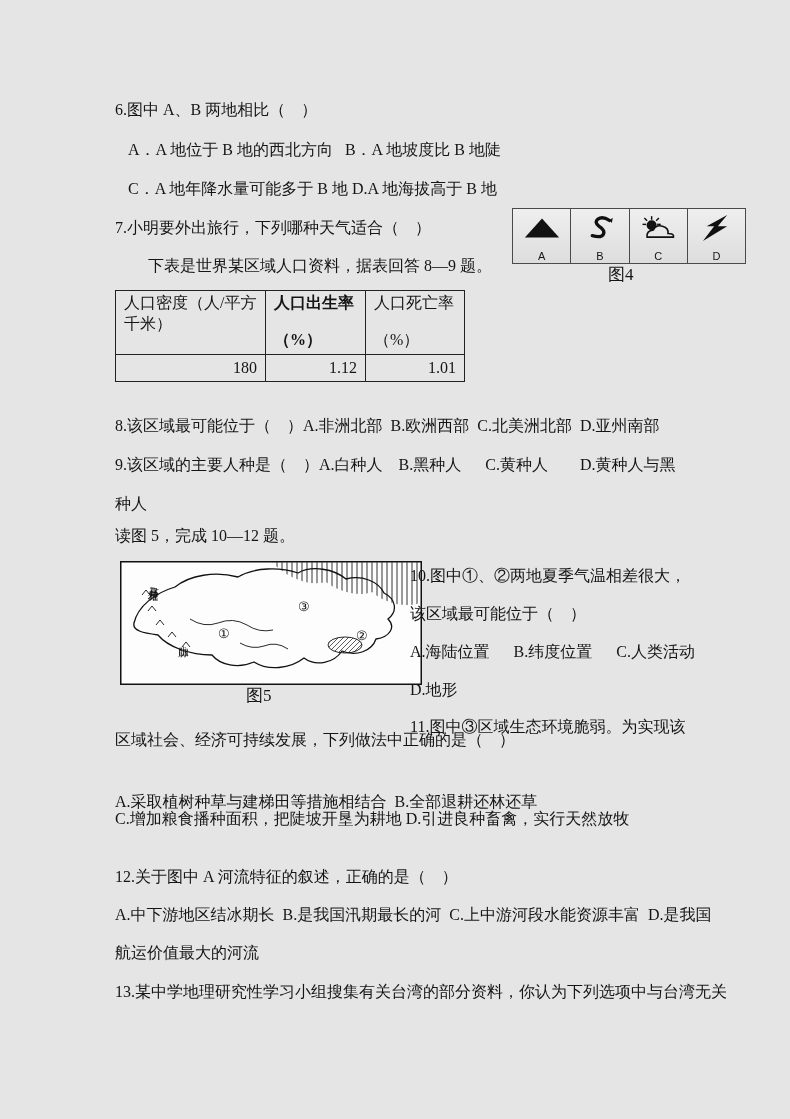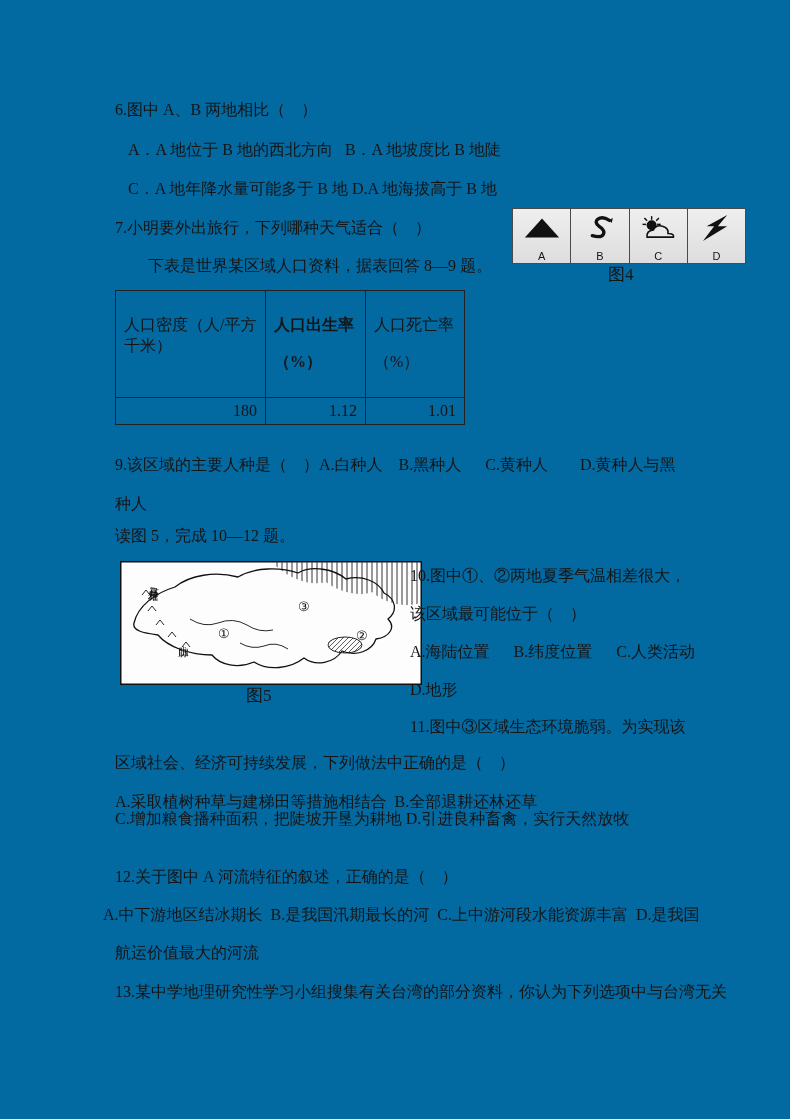--- a/index.html
+++ b/index.html
@@ -1,17 +1,17 @@
 <!DOCTYPE html>
 <html><head>
 <meta charset="utf-8">
 <style>
   html,body{margin:0;padding:0;background:#888;}
   .page{
-    position:relative;width:790px;height:1119px;background:#0369a1;
+    position:relative;width:790px;height:1119px;background:#e5e5e5;
     font-family:"Liberation Serif", serif;color:#151515;overflow:hidden;
     margin:0 auto;
   }
   .line{position:absolute;font-size:16px;line-height:20px;white-space:pre;}
   .caption{position:absolute;font-weight:normal;font-size:17px;white-space:pre;}
 
   
   .fig4{
     position:absolute;left:512px;top:208px;width:234px;height:56px;
     display:flex;border:1px solid #4a4a4a;box-sizing:border-box;
@@ -21,21 +21,21 @@
     flex:1;display:flex;flex-direction:column;align-items:center;
     justify-content:space-between;border-right:1px solid #4a4a4a;
     padding:4px 0 1px;box-sizing:border-box;
   }
   .fig4 .cell:last-child{border-right:none;}
   .fig4 .glyph{height:30px;display:flex;align-items:center;justify-content:center;}
   .fig4 .wlabel{font-size:11px;line-height:12px;font-family:"Liberation Sans",sans-serif;}
 
   
   .tbl{position:absolute;left:115px;top:290px;border-collapse:collapse;font-size:16px;}
-  .tbl td{border:1px solid #222;vertical-align:top;padding:24px 8px;box-sizing:border-box;}
+  .tbl td{border:1px solid #222;vertical-align:top;padding:2px 8px;box-sizing:border-box;}
   .tbl .hdr td{height:64px;}
   .tbl .unit{margin-top:16px;}
   .tbl .datarow td{height:24px;text-align:right;vertical-align:middle;padding:4px 8px;}
   .c1{width:150px;} .c2{width:100px;font-weight:bold;} .c3{width:99px;}
 
   
   .fig5{position:absolute;left:120px;top:561px;width:302px;height:124px;}
   .vtext{
     position:absolute;writing-mode:vertical-rl;text-orientation:upright;
     font-size:10.5px;letter-spacing:1px;color:#111;white-space:pre;
@@ -115,20 +115,21 @@
         </td>
       </tr>
       <tr class="datarow">
         <td>180</td>
         <td>1.12</td>
         <td>1.01</td>
       </tr>
     </tbody>
   </table>
 
+  <div class="line" style="left:115px;top:416px">8.该区域最可能位于（    ）A.非洲北部  B.欧洲西部  C.北美洲北部  D.亚州南部</div>
   <div class="line" style="left:115px;top:455px">9.该区域的主要人种是（    ）A.白种人    B.黑种人      C.黄种人        D.黄种人与黑</div>
   <div class="line" style="left:115px;top:494px">种人</div>
 
   <div class="line" style="left:115px;top:526px">读图 5，完成 10—12 题。</div>
 
   <div class="fig5">
     <svg width="302" height="124" viewBox="0 0 302 124">
       <defs>
         <pattern id="vhatch" width="5" height="6" patternUnits="userSpaceOnUse">
           <line x1="2" y1="0" x2="2" y2="6" stroke="#333" stroke-width="1"></line>
@@ -152,23 +153,23 @@
     <div class="vtext" style="left:56px;top:76px">山脉</div>
   </div>
   <div class="caption" style="left:246px;top:684px">图5</div>
 
   <div class="line" style="left:410px;top:566px">10.图中①、②两地夏季气温相差很大，</div>
   <div class="line" style="left:410px;top:604px">该区域最可能位于（    ）</div>
   <div class="line" style="left:410px;top:642px">A.海陆位置      B.纬度位置      C.人类活动</div>
   <div class="line" style="left:410px;top:680px">D.地形</div>
 
   <div class="line" style="left:410px;top:717px">11.图中③区域生态环境脆弱。为实现该</div>
-  <div class="line" style="left:115px;top:753px">区域社会、经济可持续发展，下列做法中正确的是（    ）</div>
+  <div class="line" style="left:115px;top:730px">区域社会、经济可持续发展，下列做法中正确的是（    ）</div>
   <div class="line" style="left:115px;top:792px">A.采取植树种草与建梯田等措施相结合  B.全部退耕还林还草</div>
   <div class="line" style="left:115px;top:809px">C.增加粮食播种面积，把陡坡开垦为耕地 D.引进良种畜禽，实行天然放牧</div>
 
   <div class="line" style="left:115px;top:867px">12.关于图中 A 河流特征的叙述，正确的是（    ）</div>
-  <div class="line" style="left:103px;top:905px">A.中下游地区结冰期长  B.是我国汛期最长的河  C.上中游河段水能资源丰富  D.是我国</div>
+  <div class="line" style="left:115px;top:905px">A.中下游地区结冰期长  B.是我国汛期最长的河  C.上中游河段水能资源丰富  D.是我国</div>
   <div class="line" style="left:115px;top:943px">航运价值最大的河流</div>
 
   <div class="line" style="left:115px;top:982px">13.某中学地理研究性学习小组搜集有关台湾的部分资料，你认为下列选项中与台湾无关</div>
 
 </div>
 
 </body></html>

